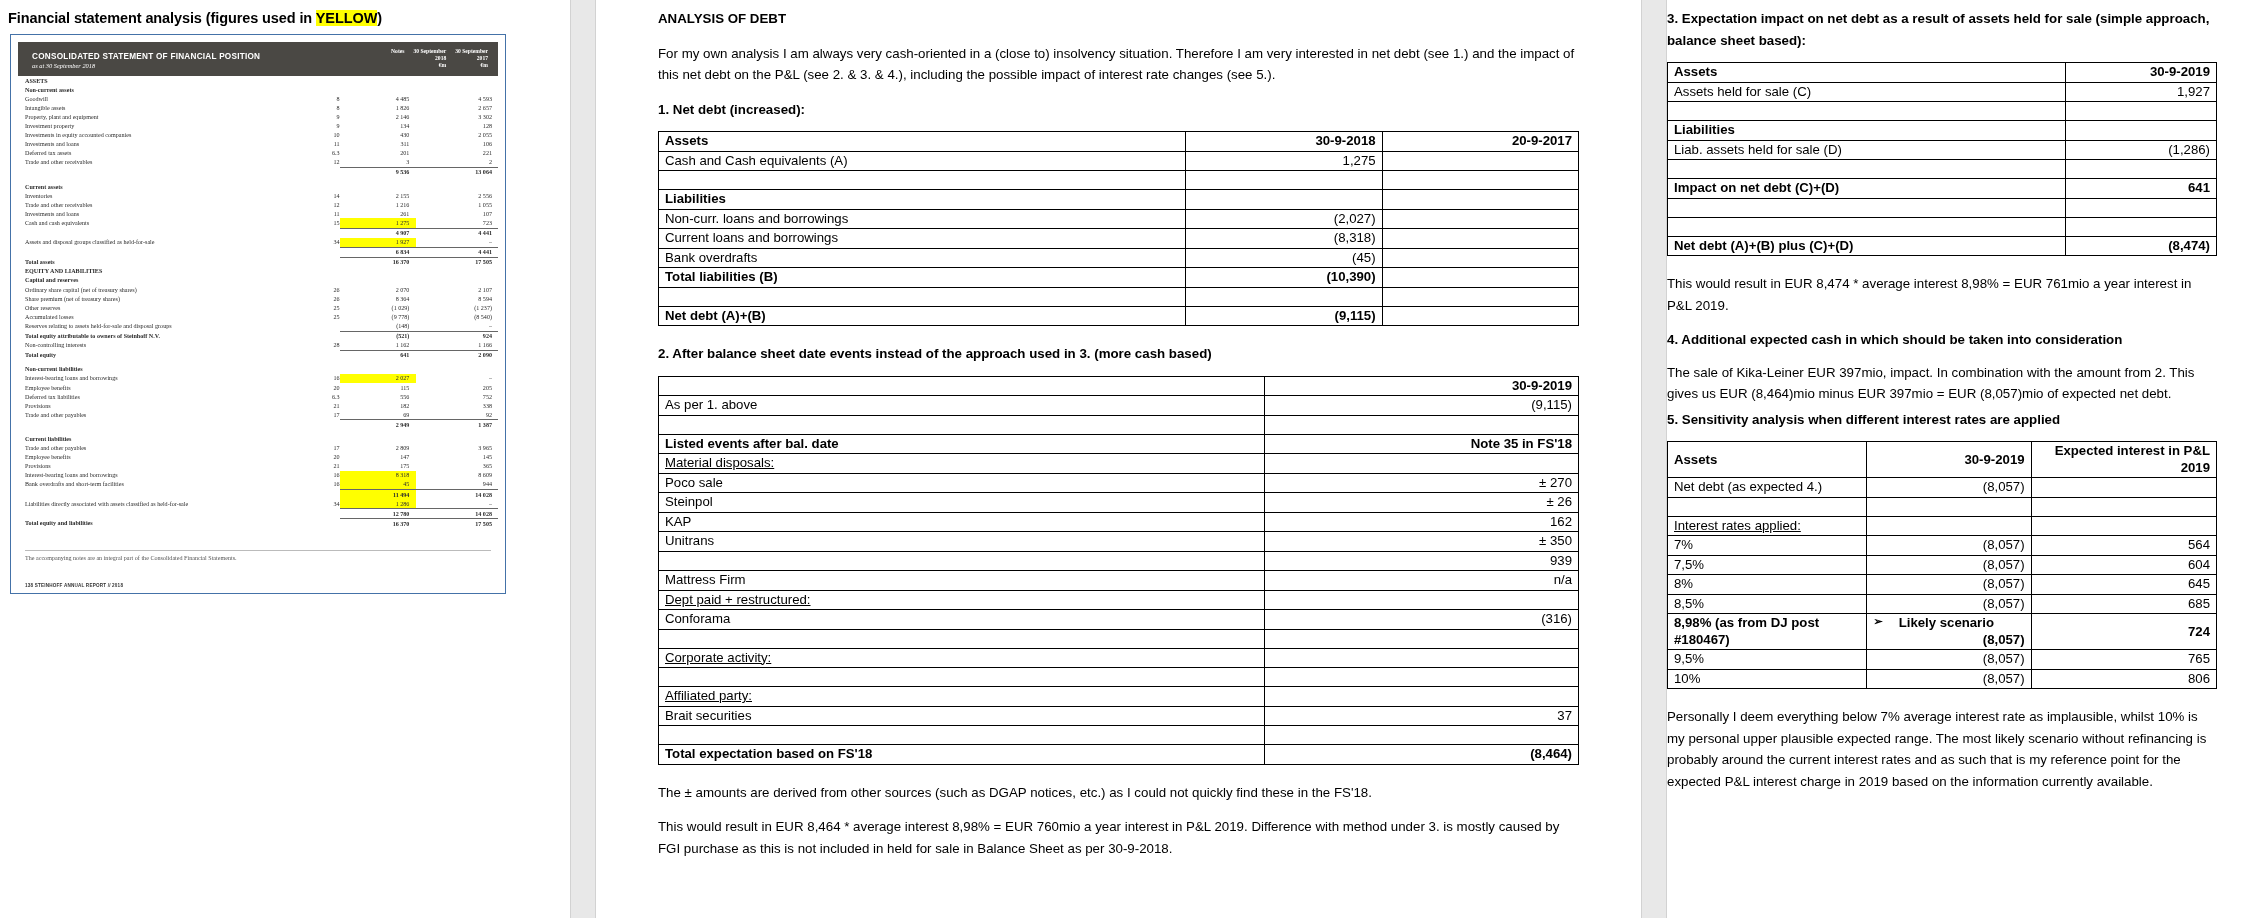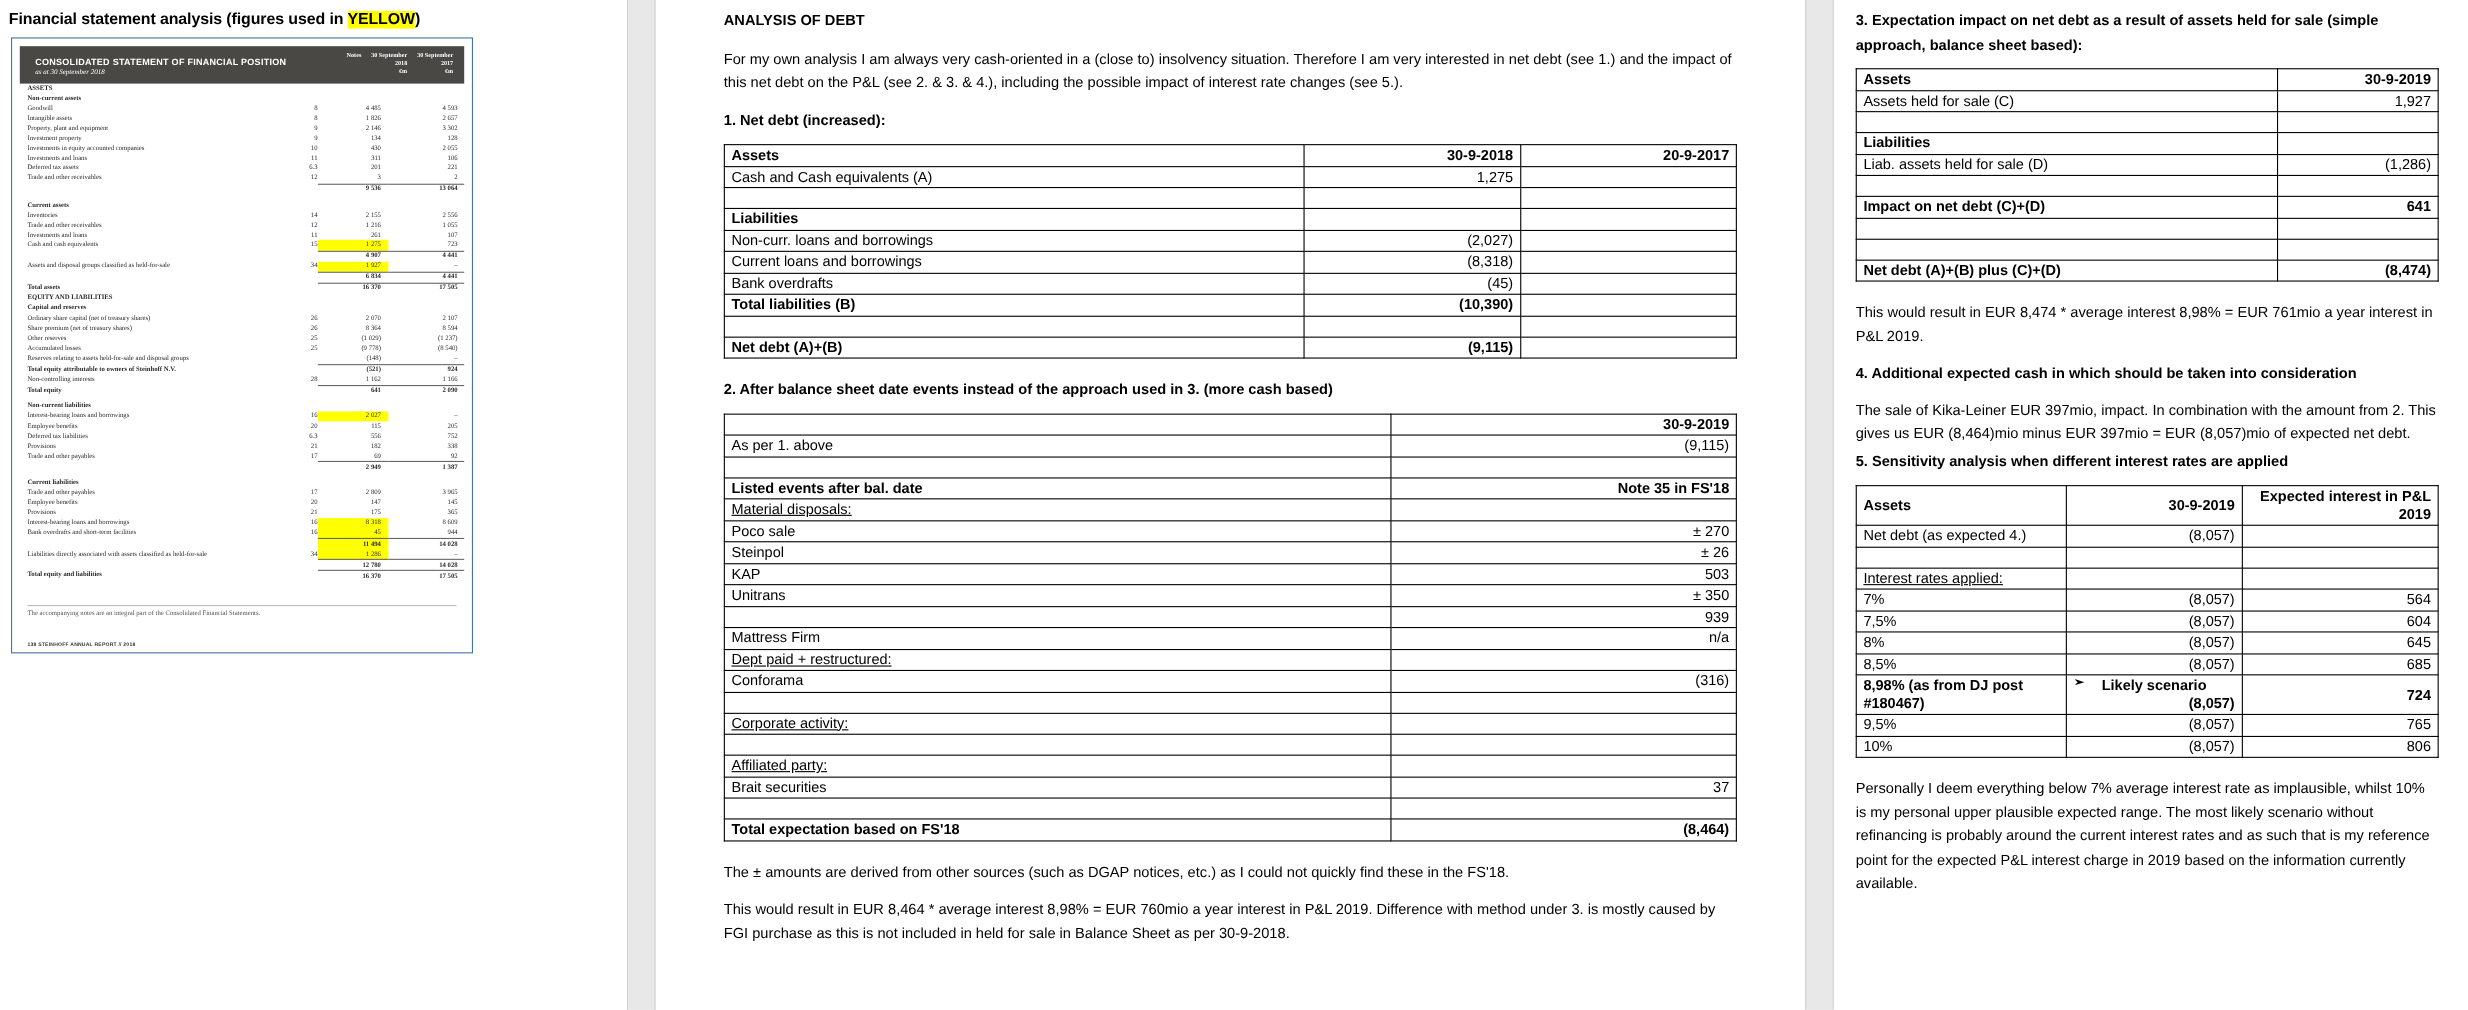--- a/index.html
+++ b/index.html
@@ -13,32 +13,32 @@
     position: relative;
   }
   .page { position:absolute; inset:0; display:flex; }
 
   
   .gutter { width: 26px; background:#e8e8e8; flex:0 0 auto; height:918px; border-left:1px solid #d2d2d2; border-right:1px solid #d2d2d2; }
 
   .col { height:918px; flex:0 0 auto; position:relative; }
   .col-left   { width: 570px; padding: 8px 10px 0 6px; }
   .col-mid    { width: 1045px; padding: 8px 62px 4px 62px; }
-  .col-right  { width: 550px; padding: 8px 0 0 20px; }
+  .col-right  { width: 550px; padding: 8px 0 0 0; }
 
   
   .ss-title {
     font-size: 14.5px; font-weight: bold; letter-spacing:-.1px;
     margin: 2px 0 8px 2px; white-space:nowrap;
   }
   .hl { background:#ffff00; }
 
   .ar-page {
     border:1px solid #4472a8; background:#fff;
-    width: 420px; height: 560px; margin-left:4px;
+    width: 496px; height: 560px; margin-left:4px;
     position:relative; padding: 7px 7px 0 7px;
   }
   .ar-inner { border:0; position:relative; height:100%; }
   .ar-head {
     background:#4a4844; color:#fff; padding:7px 10px 7px 14px;
     display:flex; justify-content:space-between; align-items:flex-end;
     height:34px;
   }
   .ar-head-l { line-height:1.15; }
   .ar-head-t { font-size:8.2px; font-weight:bold; letter-spacing:.25px; }
@@ -486,21 +486,21 @@
           <tr>
             <td class="">Poco sale</td>
             <td class="r ">± 270</td>
           </tr>
           <tr>
             <td class="">Steinpol</td>
             <td class="r ">± 26</td>
           </tr>
           <tr>
             <td class="">KAP</td>
-            <td class="r ">503</td>
+            <td class="r ">162</td>
           </tr>
           <tr>
             <td class="">Unitrans</td>
             <td class="r ">± 350</td>
           </tr>
           <tr>
             <td class=""></td>
             <td class="r ">939</td>
           </tr>
           <tr>

